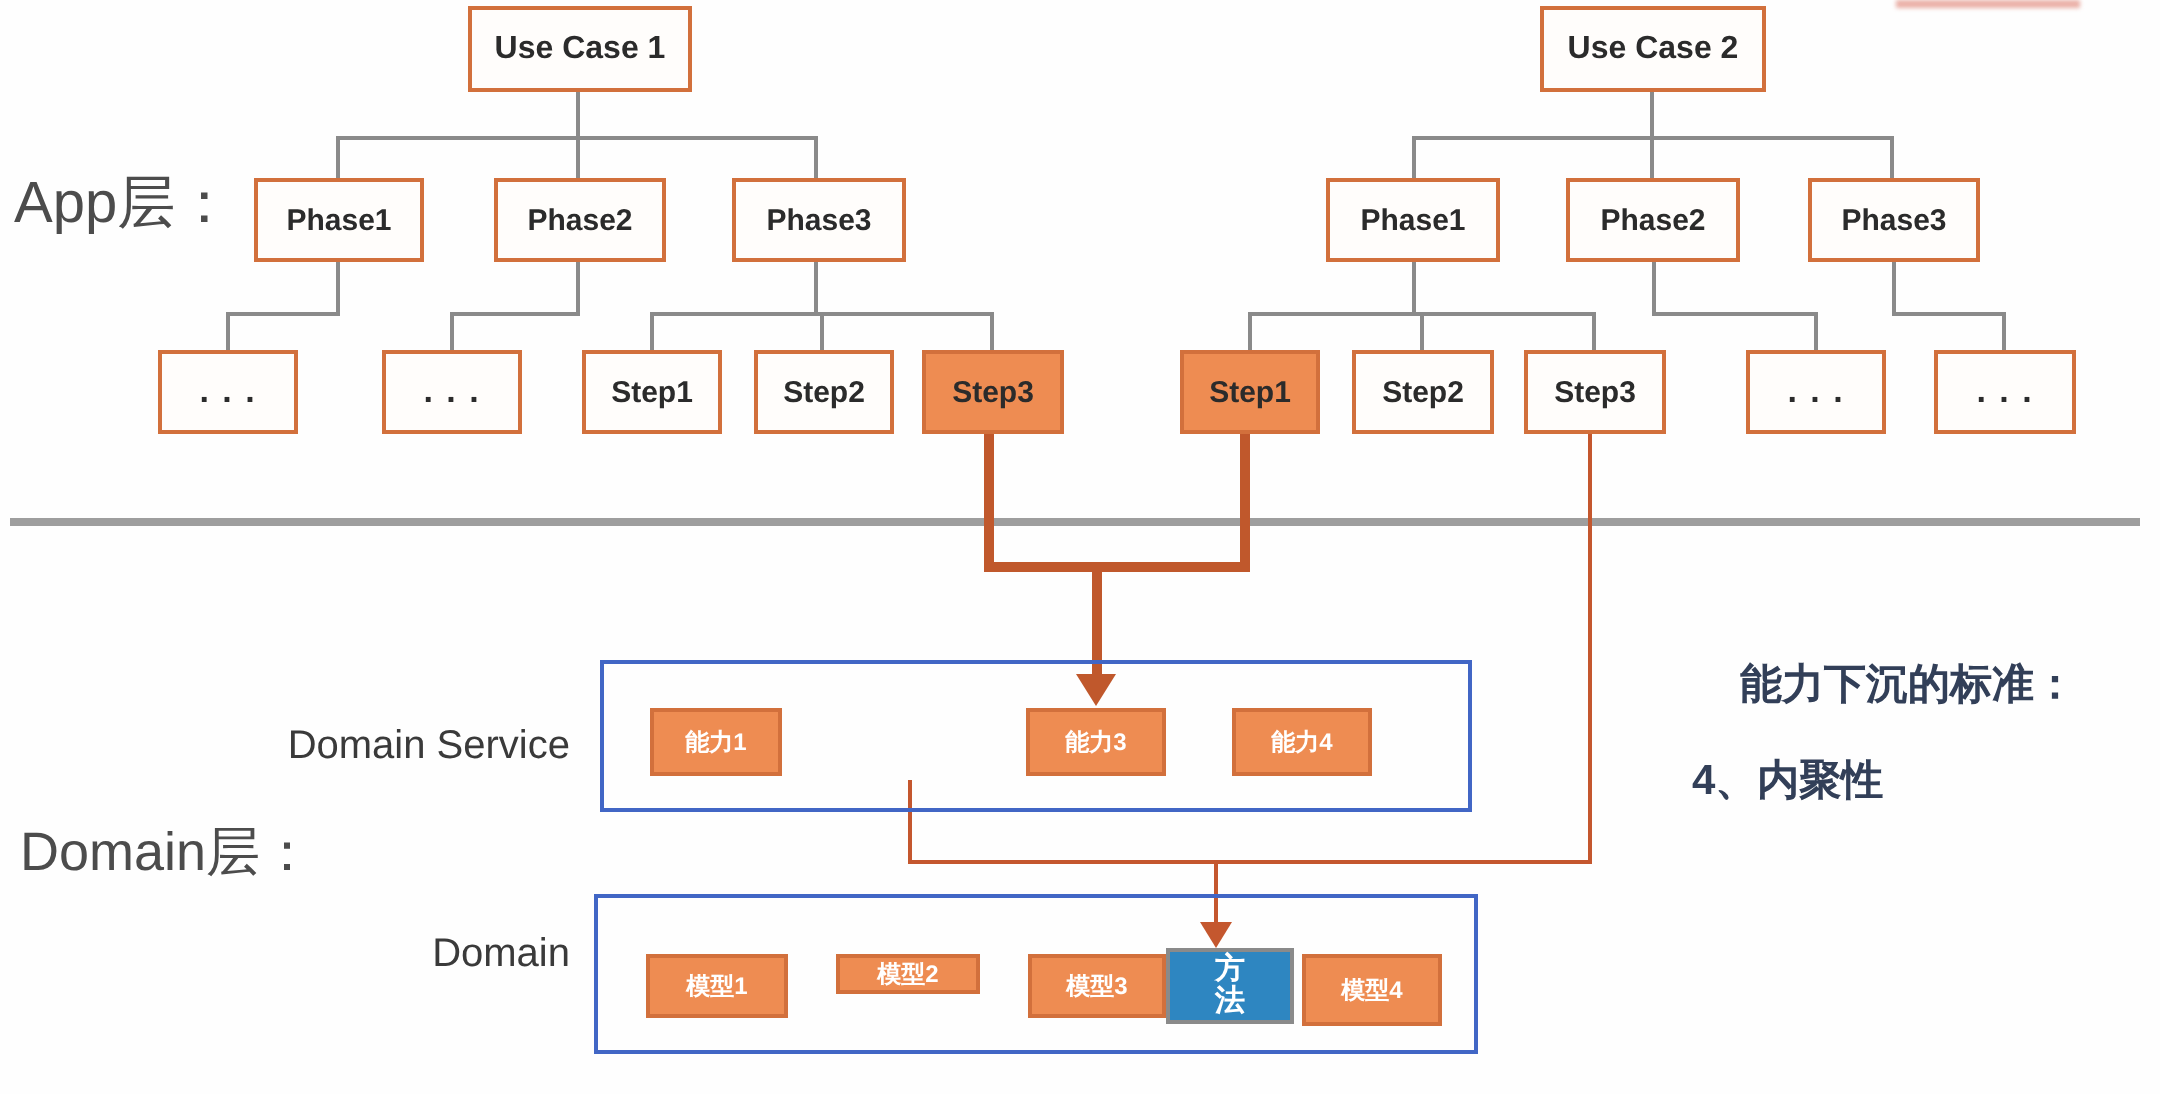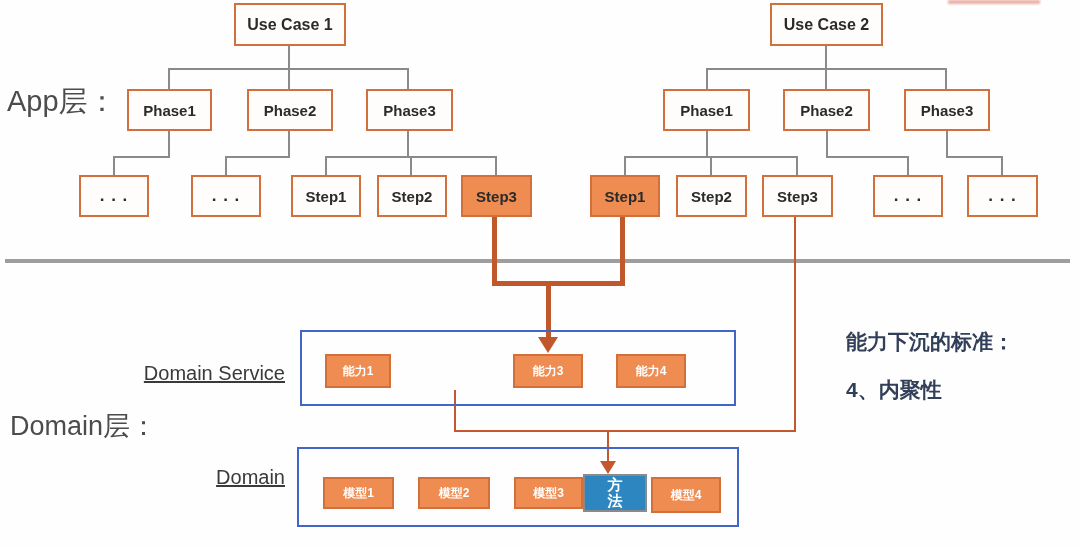--- a/index.html
+++ b/index.html
@@ -30,21 +30,21 @@
   
   .frame{position:absolute;border:2px solid var(--blue_border,#4166c5);box-sizing:border-box;background:transparent;}
   
   .chip{position:absolute;background:var(--accent_orange,#ef8e54);border:2px solid var(--orange_border,#d2703c);
         color:#ffffff;font-weight:700;font-size:12px;display:flex;align-items:center;justify-content:center;
         box-sizing:border-box;}
   .chip.method{background:var(--method_blue,#2e86c1);border:2px solid #8a8a8a;font-size:15px;}
   .chip.method span{display:inline-block;width:1.15em;word-break:break-all;line-height:1.1;text-align:center;}
   
   .layer-label{position:absolute;color:#4c4c4c;font-size:29px;font-weight:400;white-space:nowrap;}
-  .sec-label{position:absolute;color:#3a3a3a;font-size:20px;font-weight:400;text-align:right;white-space:nowrap;text-decoration:underline;}
+  .sec-label{position:absolute;color:#3a3a3a;font-size:20px;font-weight:400;text-align:right;white-space:nowrap;}
   .note{position:absolute;color:var(--note_color,#323f58);font-size:21px;font-weight:600;white-space:nowrap;}
   
   .wm{position:absolute;left:948px;top:0;width:92px;height:4px;background:rgba(219,112,94,.55);filter:blur(1px);}
 </style>
 </head>
 <body>
 
 <div id="stage">
 
   <div class="layer-label" style="left:10px;top:408px;font-size:27px;">Domain层：</div>
@@ -129,25 +129,25 @@
 
   <div class="sec-label" style="left:100px;top:362px;width:185px;">Domain Service</div>
   <div class="frame" style="left:300px;top:330px;width:436px;height:76px;"></div>
   <div class="chip" style="left:325px;top:354px;width:66px;height:34px;">能力1</div>
   <div class="chip" style="left:513px;top:354px;width:70px;height:34px;">能力3</div>
   <div class="chip" style="left:616px;top:354px;width:70px;height:34px;">能力4</div>
 
   <div class="sec-label" style="left:150px;top:466px;width:135px;">Domain</div>
   <div class="frame" style="left:297px;top:447px;width:442px;height:80px;"></div>
   <div class="chip" style="left:323px;top:477px;width:71px;height:32px;">模型1</div>
-  <div class="chip" style="left:418px;top:477px;width:72px;height:32px;">模型2</div>
+  <div class="chip" style="left:418px;top:477px;width:72px;height:20px;">模型2</div>
   <div class="chip" style="left:514px;top:477px;width:69px;height:32px;">模型3</div>
   <div class="chip method" style="left:583px;top:474px;width:64px;height:38px;">
       <span>方法</span>
     </div>
   <div class="chip" style="left:651px;top:477px;width:70px;height:36px;">模型4</div>
 
-  <div class="note" style="left:846px;top:328px;">能力下沉的标准：</div>
+  <div class="note" style="left:870px;top:328px;">能力下沉的标准：</div>
   <div class="note" style="left:846px;top:376px;">4、内聚性</div>
 
   <div class="wm"></div>
 
 </div>
 
 </body></html>

